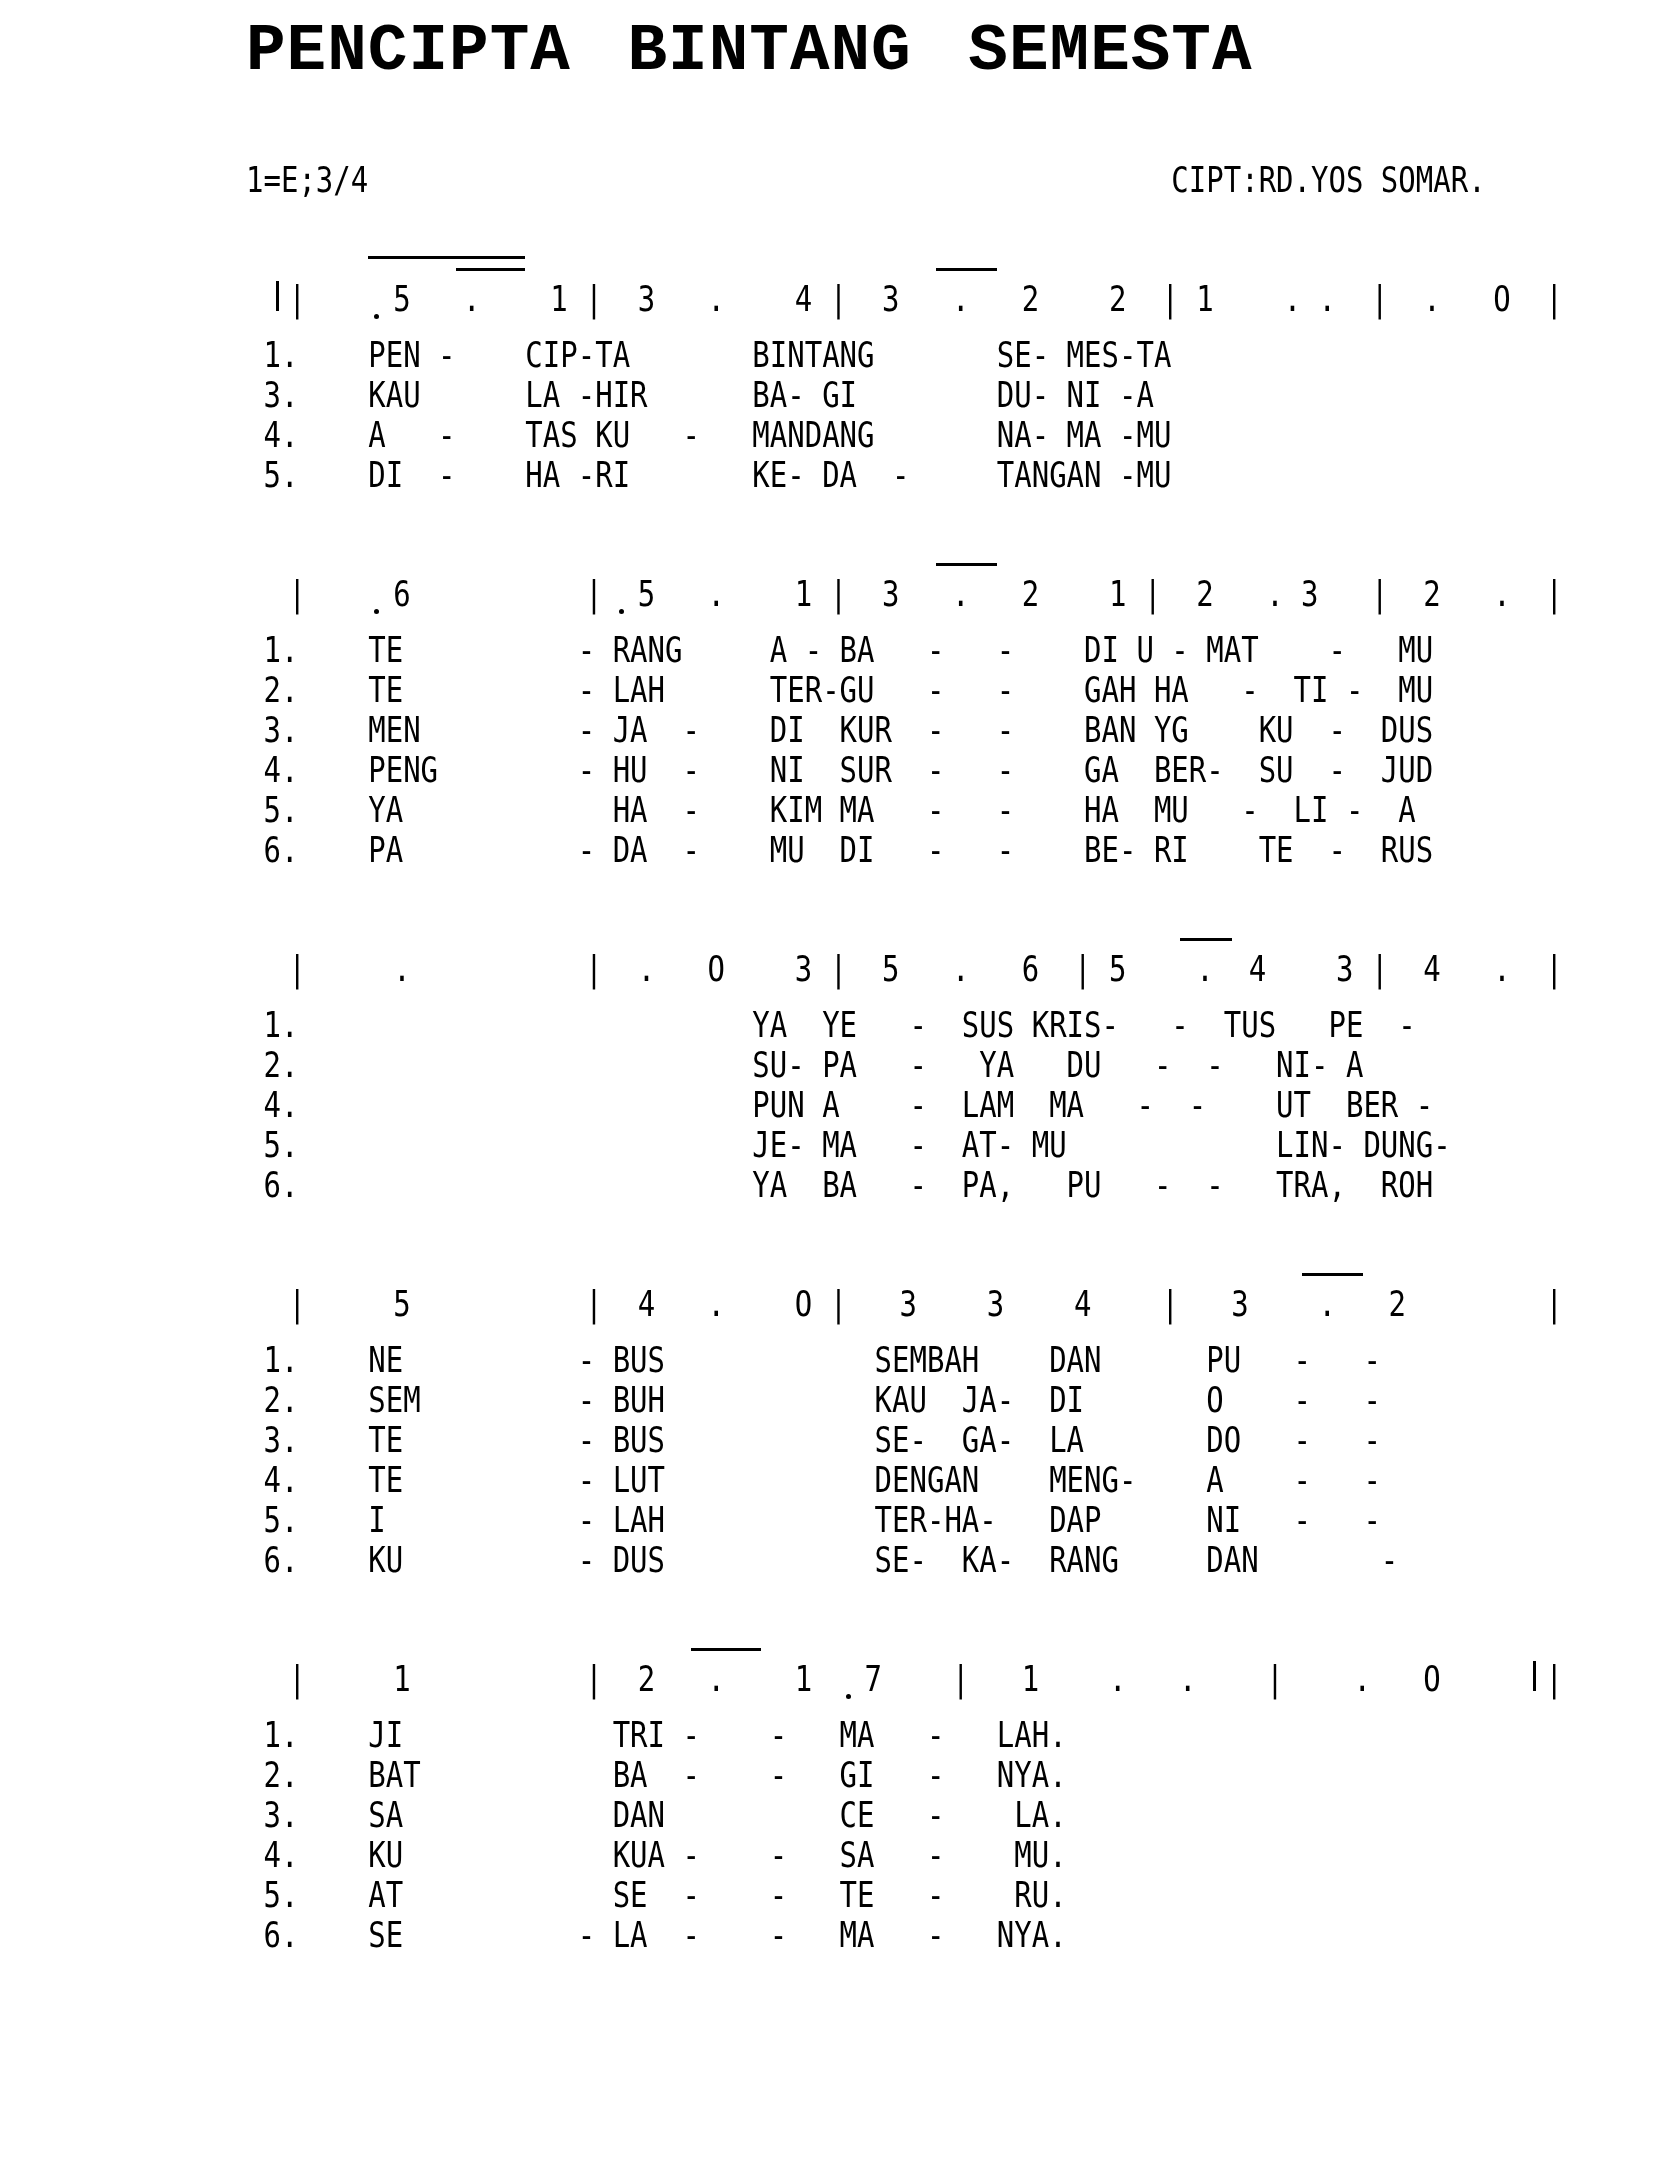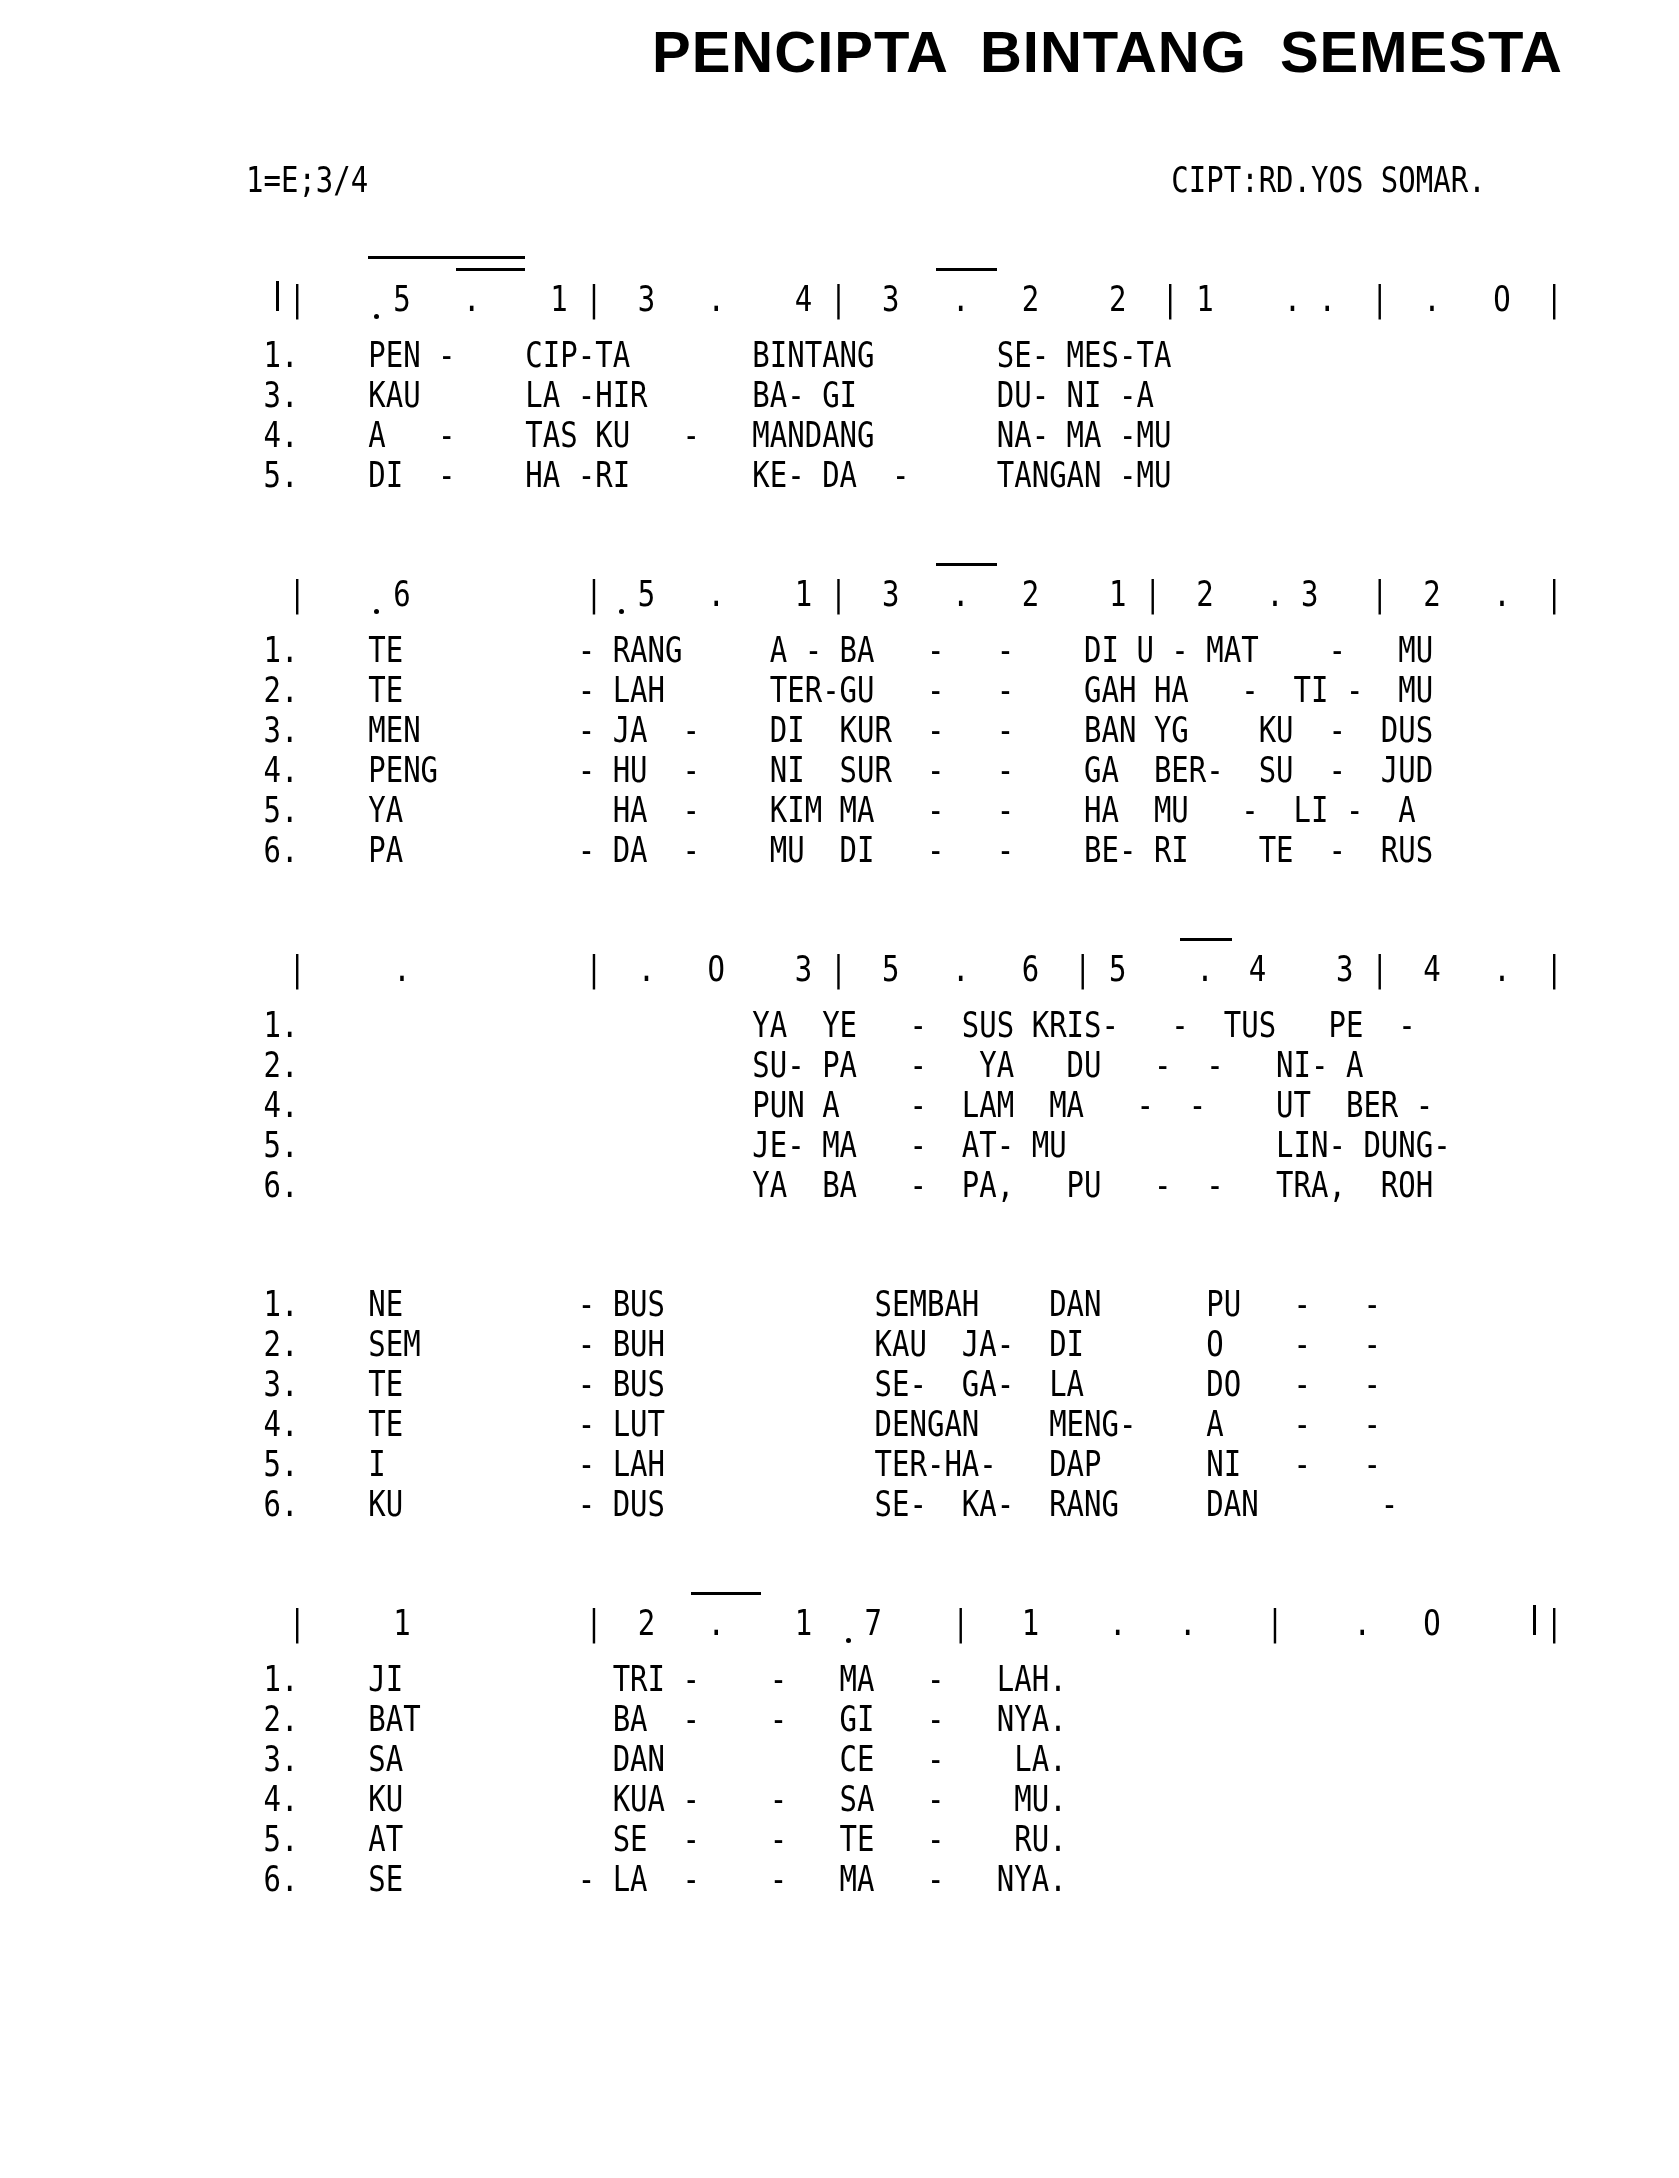--- a/index.html
+++ b/index.html
@@ -1,20 +1,20 @@
 <!DOCTYPE html>
 <html><head>
 <meta charset="utf-8">
 <style>
   html,body{margin:0;padding:0;background:#ffffff;}
   body{width:1679px;height:2178px;position:relative;color:#000;}
   .page{position:absolute;inset:0;background:#fff;}
   .content{position:absolute;left:246px;top:14px;width:1317px;}
-  .title{font-family:Liberation Sans, sans-serif;font-weight:bold;font-size:58px;line-height:75px;
-         letter-spacing:1px;word-spacing:16px;text-align:right;white-space:nowrap;}
+  .title{font-family:Liberation Mono, monospace;font-weight:bold;font-size:66px;line-height:75px;
+         letter-spacing:1px;word-spacing:16px;text-align:left;white-space:nowrap;}
   .header{position:relative;height:40px;margin-top:70px;font-size:29px;font-family:"DejaVu Sans Mono","Liberation Mono",monospace;}
   .header span{position:absolute;top:0;font:29px/32px "DejaVu Sans Mono","Liberation Mono",monospace;
                transform:scale(1,1.25);transform-origin:0 0;white-space:pre;}
   .header .composer{left:53ch;}
   .system{margin-top:79px;}
   .row{height:40px;}
   pre.line{margin:0;font:29px/32px "DejaVu Sans Mono","Liberation Mono",monospace;
            transform:scale(1,1.25);transform-origin:0 0;white-space:pre;}
   .notation-line{position:relative;height:40px;margin-bottom:16px;
                  font-size:29px;font-family:"DejaVu Sans Mono","Liberation Mono",monospace;text-align:right;}
@@ -103,20 +103,24 @@
         </div>
       <div class="row">
           <pre class="line"> 5.                          JE- MA   -  AT- MU            LIN- DUNG-</pre>
         </div>
       <div class="row">
           <pre class="line"> 6.                          YA  BA   -  PA,   PU   -  -   TRA,  ROH</pre>
         </div>
     </div>
 
     <div class="system">
+      <div class="notation-line">
+        <pre class="line"> |     5          |  4   .    O |   3    3    4    |   3    .   2        |</pre>
+      <div class="ol low" style="left: 60.5ch; width: 3.5ch;"></div>
+        </div>
       <div class="row">
           <pre class="line"> 1.    NE          - BUS            SEMBAH    DAN      PU   -   -</pre>
         </div>
       <div class="row">
           <pre class="line"> 2.    SEM         - BUH            KAU  JA-  DI       O    -   -</pre>
         </div>
       <div class="row">
           <pre class="line"> 3.    TE          - BUS            SE-  GA-  LA       DO   -   -</pre>
         </div>
       <div class="row">

